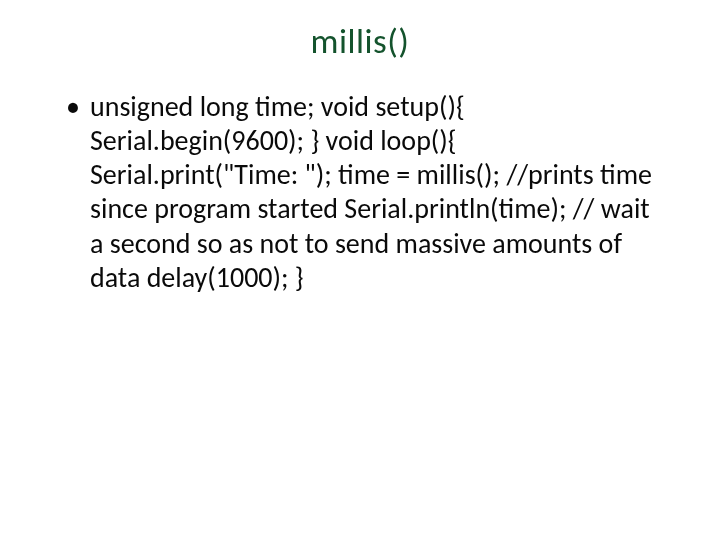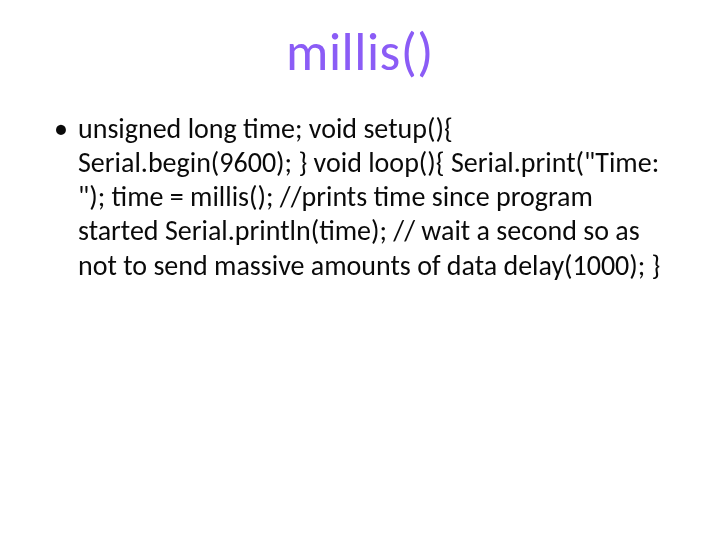--- a/index.html
+++ b/index.html
@@ -13,34 +13,34 @@
     overflow: hidden;
   }
   .slide {
     width: 720px;
     height: 540px;
     box-sizing: border-box;
     padding: 20px 50px 0 50px;
   }
   .title {
     text-align: center;
-    font-size: 53px;
+    font-size: 35px;
     font-weight: 400;
-    color: #8b5cf6;
+    color: #14532d;
     margin: 0 0 28px 0;
     letter-spacing: 0.5px;
   }
   .body {
     font-size: 28px;
     line-height: 1.22;
     color: #0a0a0a;
   }
   ul.bullet {
     list-style: none;
-    margin: 0;
+    margin: 12px;
     padding: 0;
   }
   ul.bullet > li {
     position: relative;
     padding-left: 28px;
   }
   ul.bullet > li::before {
     content: "•";
     position: absolute;
     left: 4px;

